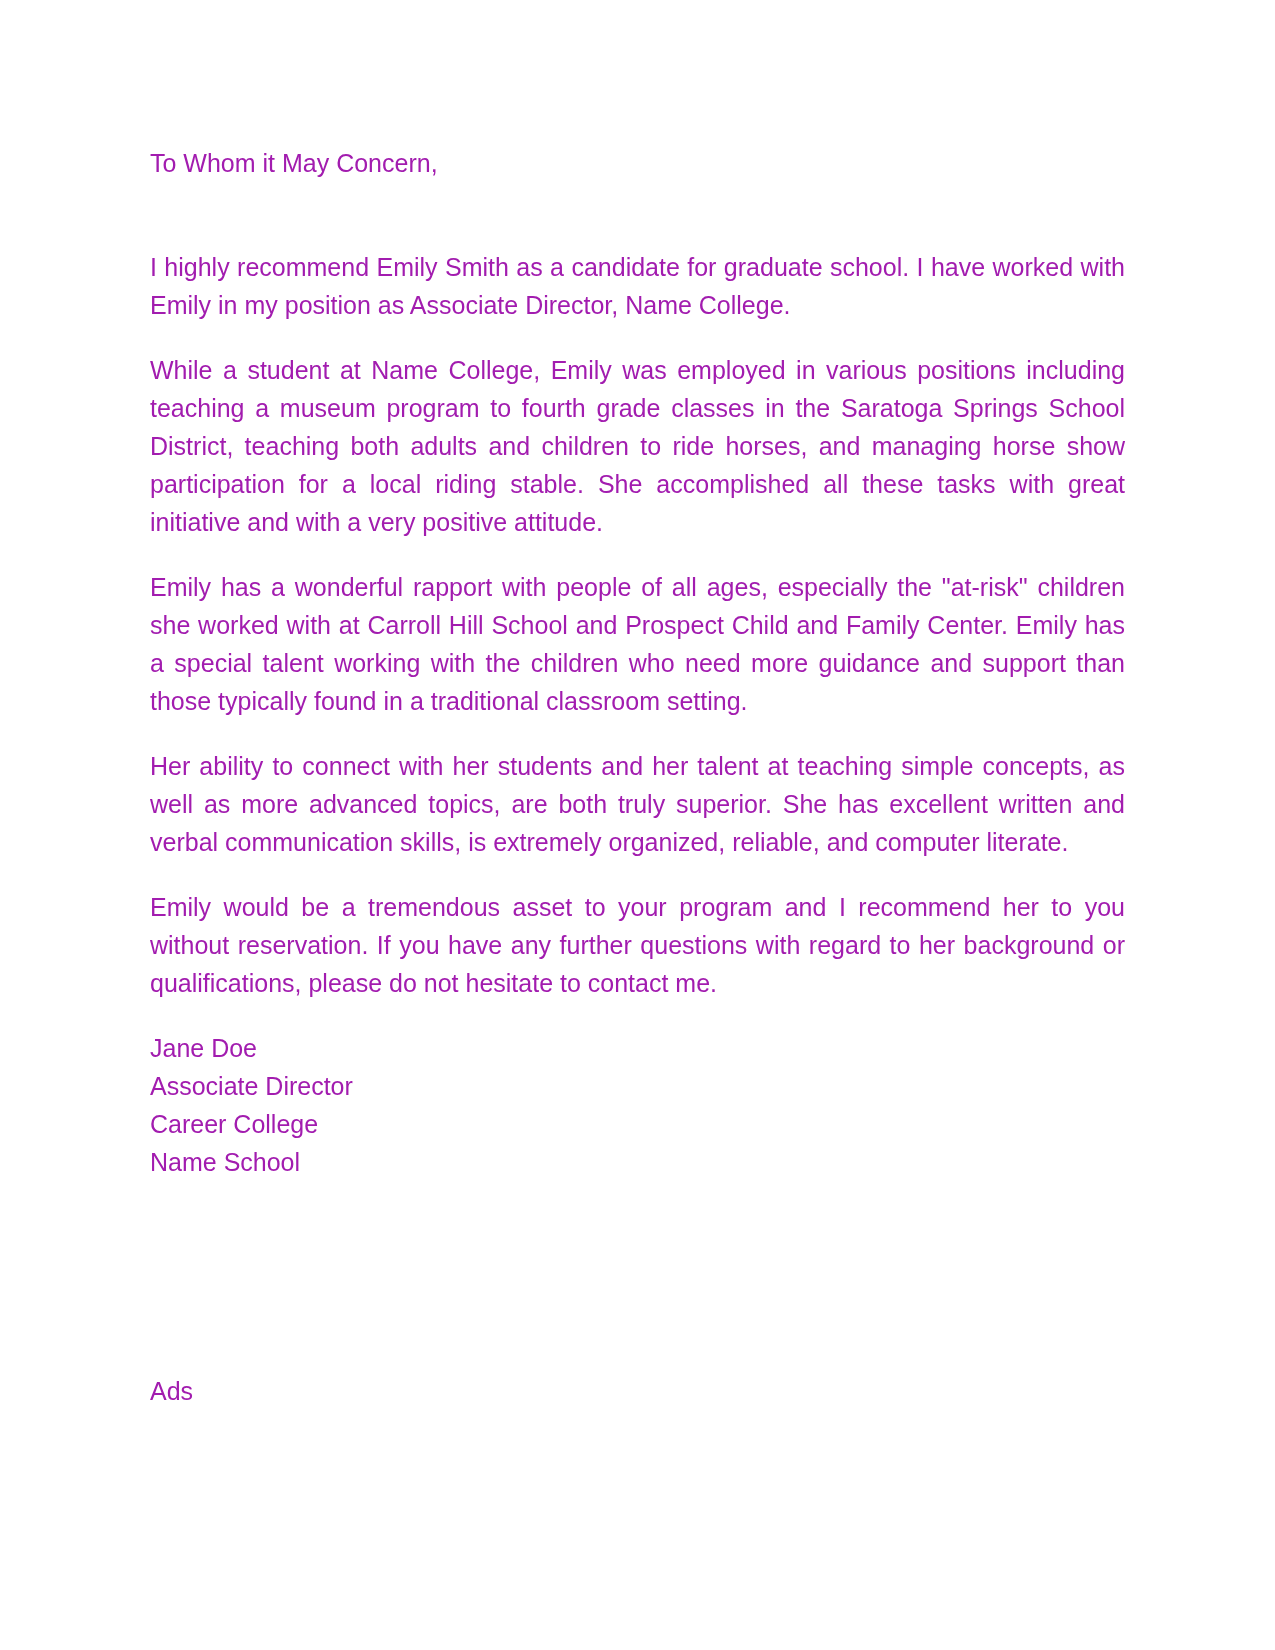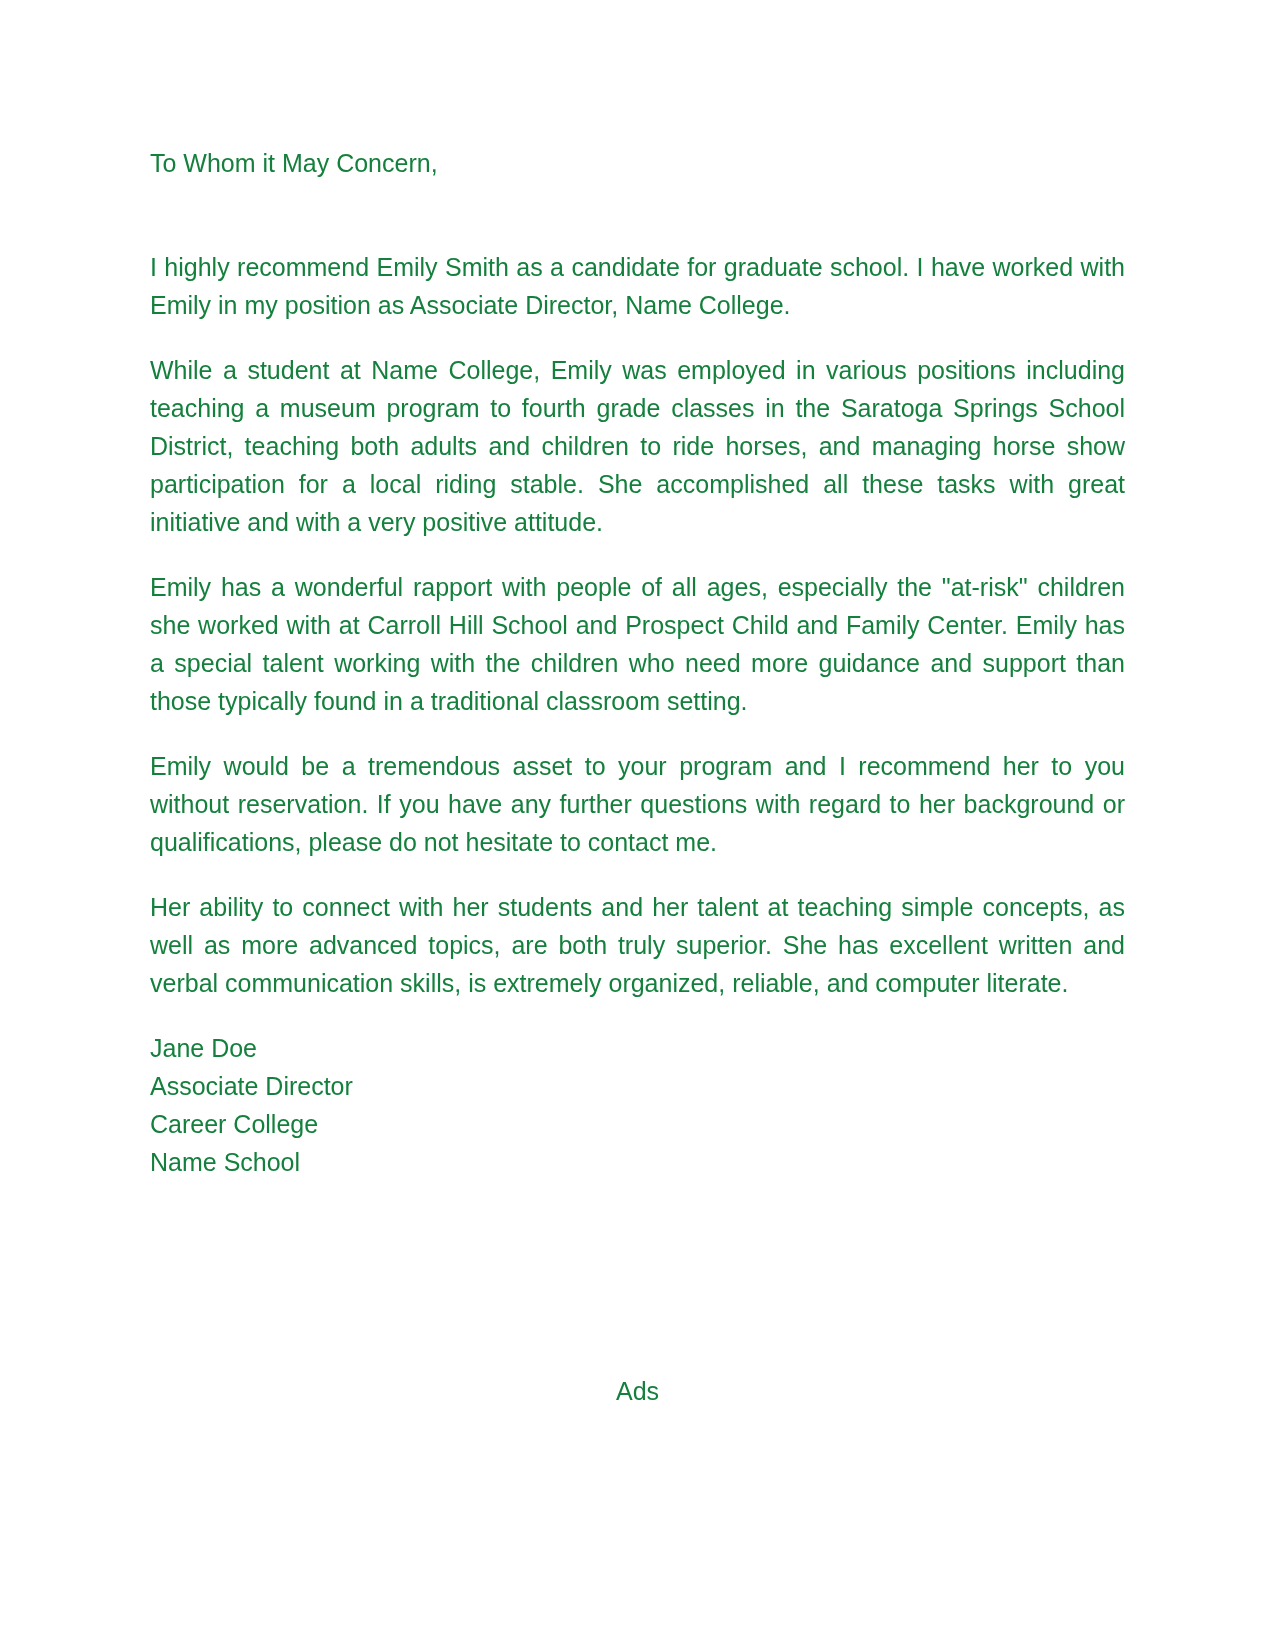--- a/index.html
+++ b/index.html
@@ -10,59 +10,59 @@
   .page {
     position: relative;
     width: 1275px;
     height: 1650px;
     background: #ffffff;
     box-sizing: border-box;
     padding: 144px 150px 0 150px;
     font-family: "Liberation Sans", sans-serif;
     font-size: 25px;
     line-height: 38px;
-    color: #15803d;
+    color: #a21caf;
     overflow: hidden;
   }
   .salutation {
     margin: 0 0 66px 0;
     text-align: left;
   }
   p.body-par {
     margin: 12px 0 27px 0;
     text-align: justify;
     text-align-last: left;
   }
   .signature-block {
     margin: 0;
   }
   .signature-block .sig-line {
     line-height: 38px;
   }
   .ads-line {
     margin-top: 191px;
-    text-align: center;
+    text-align: left;
   }
 </style>
 </head>
 <body>
 
 <div class="page">
 
   <p class="salutation">To Whom it May Concern,</p>
 
   <p class="body-par">I highly recommend Emily Smith as a candidate for graduate school. I have worked with Emily in my position as Associate Director, Name College.</p>
 
   <p class="body-par">While a student at Name College, Emily was employed in various positions including teaching a museum program to fourth grade classes in the Saratoga Springs School District, teaching both adults and children to ride horses, and managing horse show participation for a local riding stable. She accomplished all these tasks with great initiative and with a very positive attitude.</p>
 
   <p class="body-par">Emily has a wonderful rapport with people of all ages, especially the "at-risk" children she worked with at Carroll Hill School and Prospect Child and Family Center. Emily has a special talent working with the children who need more guidance and support than those typically found in a traditional classroom setting.</p>
 
+  <p class="body-par">Her ability to connect with her students and her talent at teaching simple concepts, as well as more advanced topics, are both truly superior. She has excellent written and verbal communication skills, is extremely organized, reliable, and computer literate.</p>
+
   <p class="body-par">Emily would be a tremendous asset to your program and I recommend her to you without reservation. If you have any further questions with regard to her background or qualifications, please do not hesitate to contact me.</p>
-
-  <p class="body-par">Her ability to connect with her students and her talent at teaching simple concepts, as well as more advanced topics, are both truly superior. She has excellent written and verbal communication skills, is extremely organized, reliable, and computer literate.</p>
 
   <div class="signature-block">
     <div class="sig-line">Jane Doe</div>
     <div class="sig-line">Associate Director</div>
     <div class="sig-line">Career College</div>
     <div class="sig-line">Name School</div>
   </div>
 
   <div class="ads-line">Ads</div>
 

